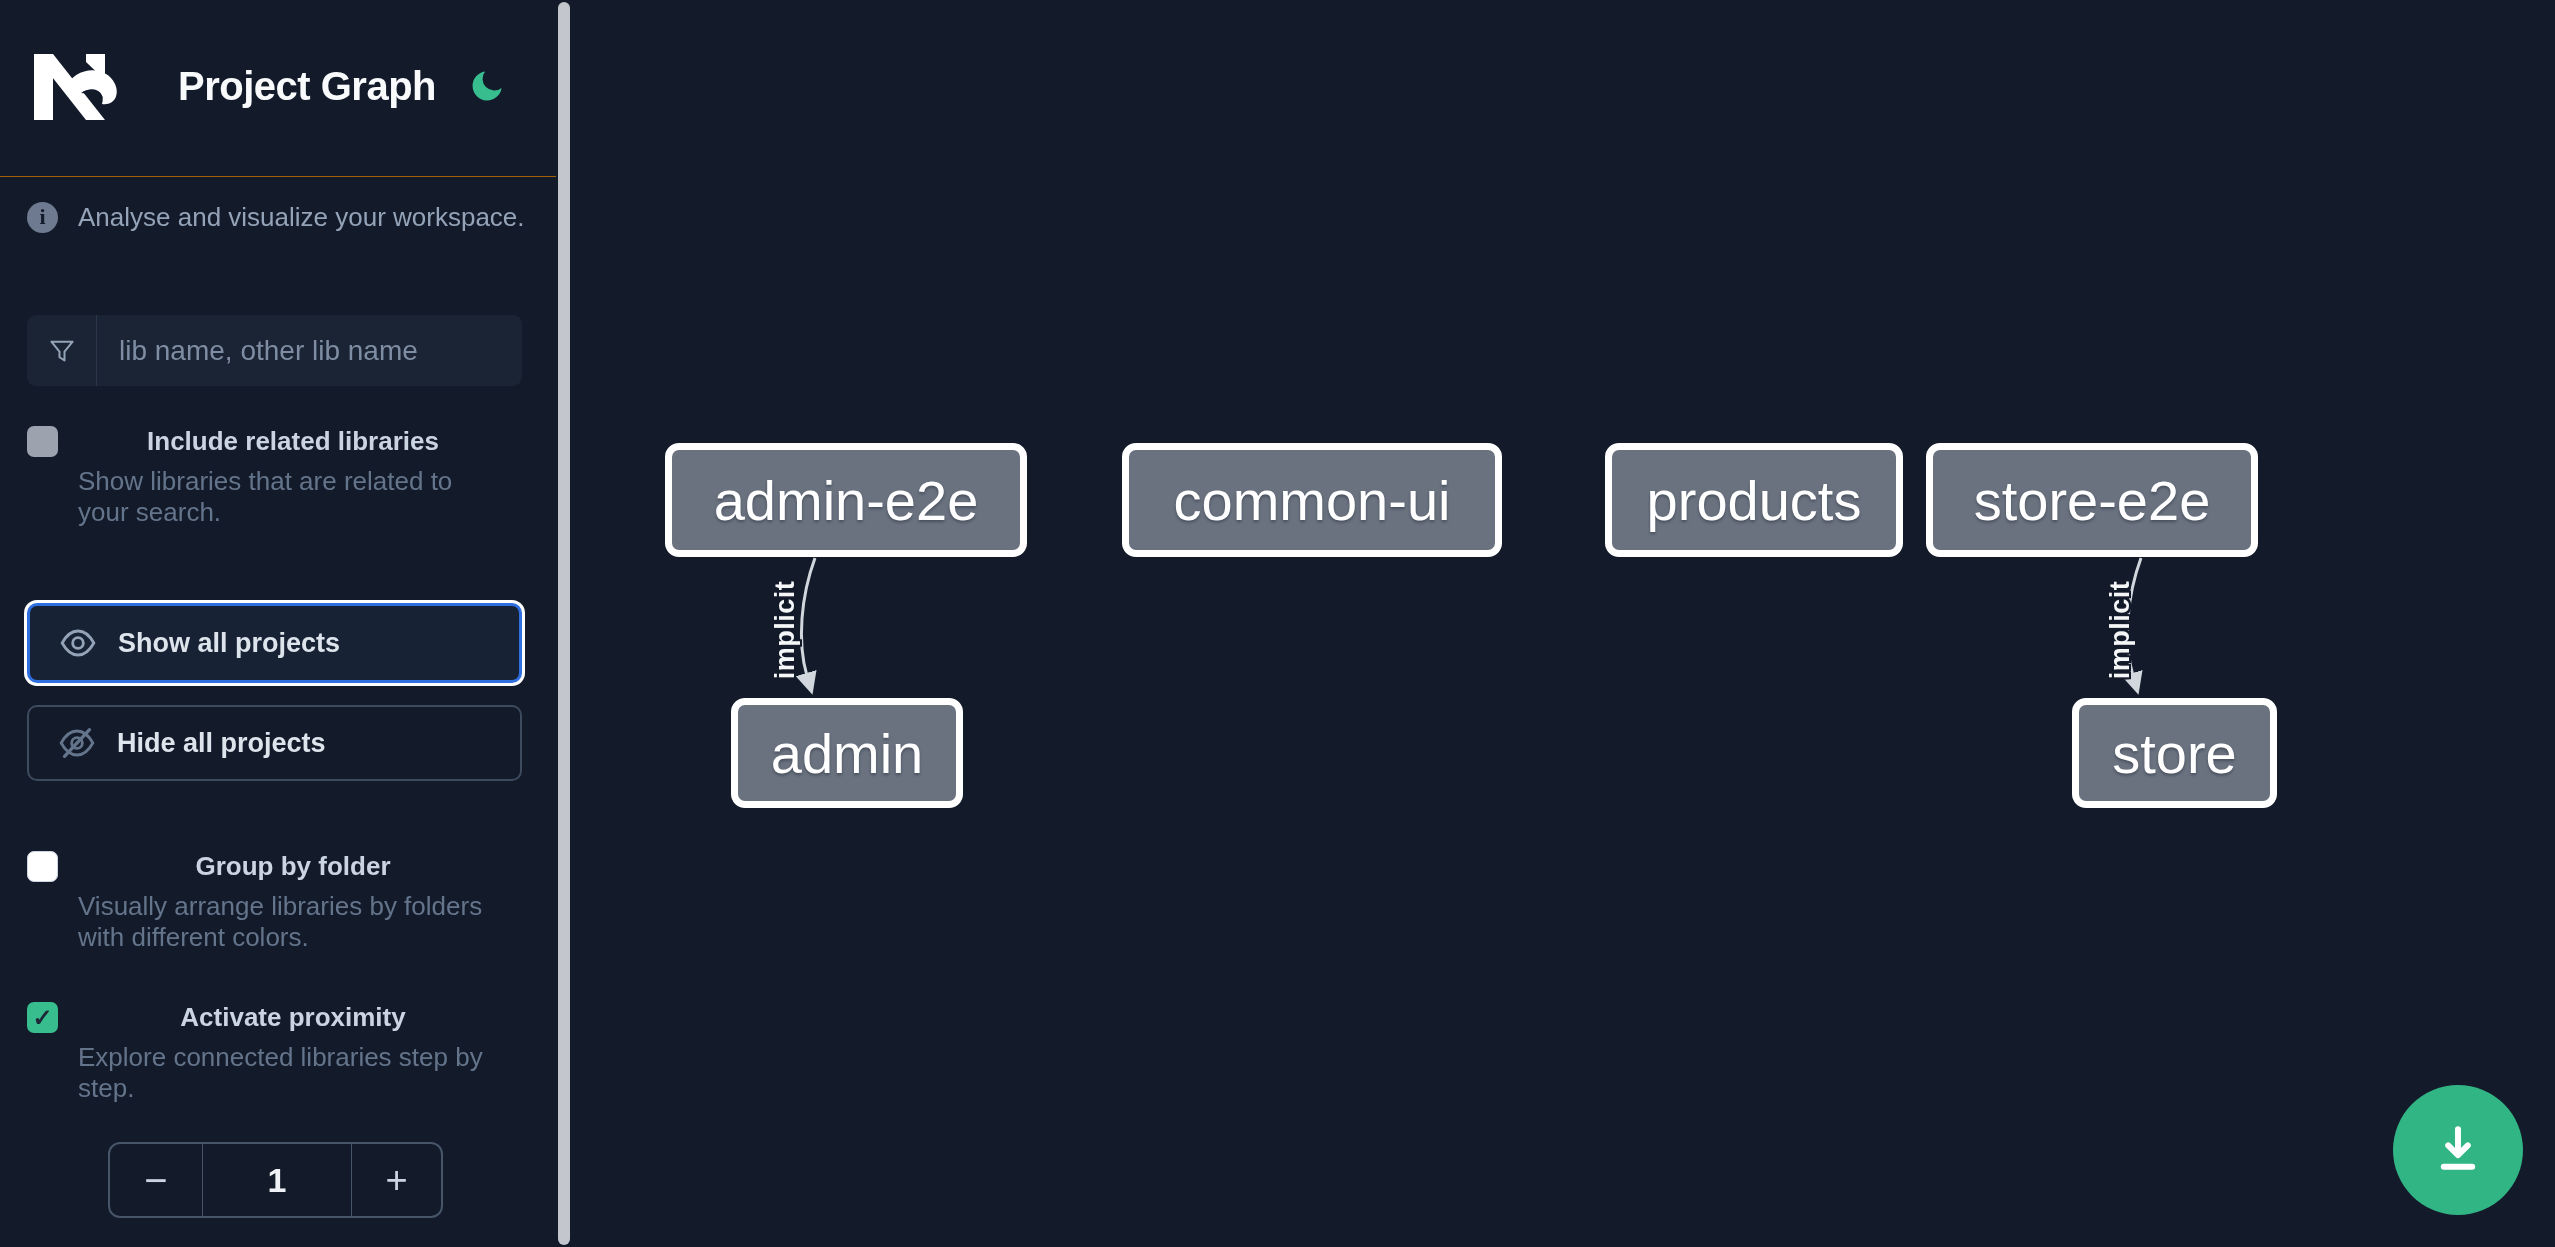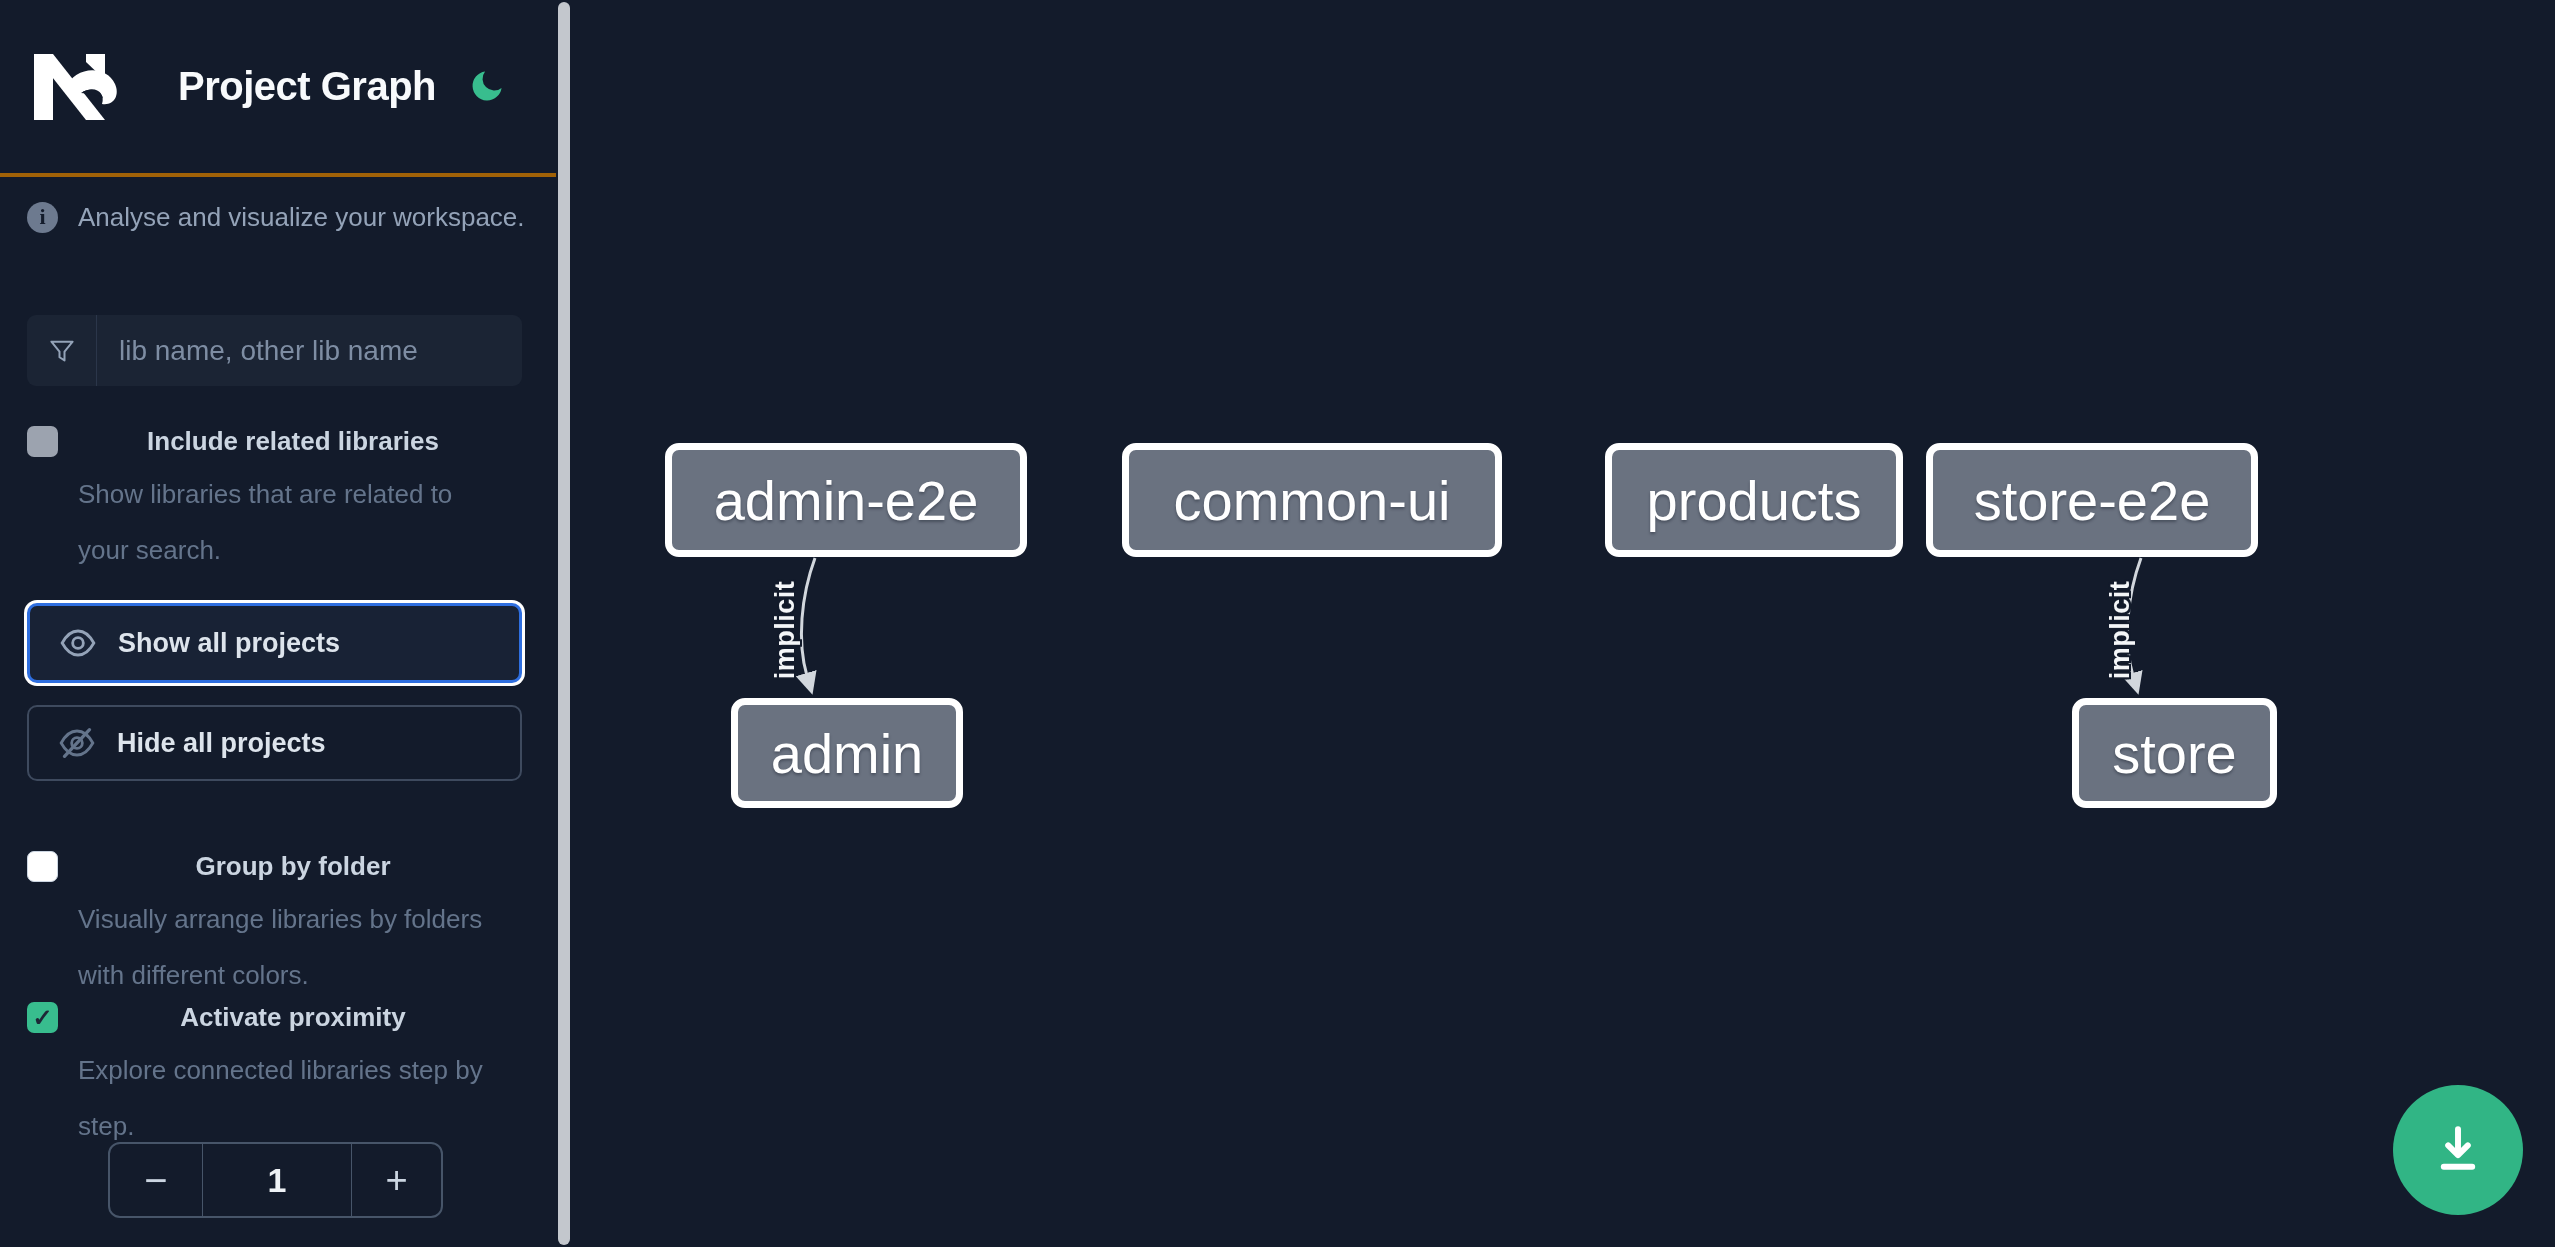--- a/index.html
+++ b/index.html
@@ -5,41 +5,41 @@
   * { margin:0; padding:0; box-sizing:border-box; }
   html,body { background:#0b111f; }
   .app {
     position:relative; width:2555px; height:1247px; overflow:hidden;
     background:#131b2b;
     font-family:"Liberation Sans", sans-serif;
     -webkit-font-smoothing:antialiased;
   }
   
   .sidebar { position:absolute; left:0; top:0; width:556px; height:1247px; background:#131b2b; }
-  .sb-header { position:absolute; left:0; top:0; width:556px; height:177px; border-bottom:4px solid #a16207; }
+  .sb-header { position:absolute; left:0; top:0; width:556px; height:177px; border-bottom:1px solid #a16207; }
   .nx-logo { position:absolute; left:26px; top:46px; width:98px; height:80px; }
   .page-title { position:absolute; left:178px; top:64px; font-size:40px; font-weight:700; color:#f8fafc; letter-spacing:-0.5px; }
   .moon-btn { position:absolute; left:466px; top:66px; width:42px; height:42px; background:none; border:none; cursor:pointer; }
   .info-row { position:absolute; left:27px; top:200px; display:flex; align-items:center; gap:20px; width:500px; }
   .info-badge { width:31px; height:31px; border-radius:50%; background:#6d7a8f; color:#131b2b; font-size:22px; font-weight:700;
     display:flex; align-items:center; justify-content:center; font-family:"Liberation Serif", serif; flex:0 0 31px; }
   .info-text { color:#94a3b8; font-size:26px; line-height:34px; }
   .filter-box { position:absolute; left:27px; top:315px; width:495px; height:71px; background:#1b2434; border-radius:9px; display:flex; align-items:stretch; overflow:hidden; }
   .filter-icon-cell { width:70px; display:flex; align-items:center; justify-content:center; border-right:1px solid #2b364a; flex:0 0 70px; }
   .filter-input { flex:1; background:transparent; border:none; outline:none; color:#e2e8f0; font-size:28px; padding:0 22px; font-family:"Liberation Sans", sans-serif; }
   .filter-input::placeholder { color:#7e8da3; opacity:1; }
   .opt-row { position:absolute; left:27px; display:flex; gap:20px; width:505px; }
   .checkbox { width:31px; height:31px; border-radius:7px; flex:0 0 31px; margin-top:2px;
     display:flex; align-items:center; justify-content:center; font-size:24px; font-weight:700; }
   .checkbox.disabled { background:#9ca3af; }
   .checkbox.unchecked { background:#ffffff; border:1px solid #cbd5e1; }
   .checkbox.checked { background:#38bd8e; color:#1d2736; }
   .checkbox.checked::after { content:"✓"; }
   .opt-label { color:#cbd5e1; font-size:26px; font-weight:600; line-height:34px;text-align:center; }
-  .opt-desc { color:#64748b; font-size:26px; line-height:56px; margin-top:8px; max-width:430px; } 
+  .opt-desc { color:#64748b; font-size:26px; line-height:31px; margin-top:8px; max-width:430px; } 
   .btn { position:absolute; left:27px; width:495px; display:flex; align-items:center; gap:20px; padding:0 28px;
     border-radius:10px; cursor:pointer; font-family:"Liberation Sans", sans-serif; }
   .btn-show { top:603px; height:80px; background:#182235; border:3px solid #2f6fe0; box-shadow:0 0 0 3px #ffffff;gap:20px; }
   .btn-hide { top:705px; height:76px; background:transparent; border:2px solid #3e4a5e; }
   .btn-label { color:#dde4ec; font-size:27px; font-weight:600; }
   .stepper { position:absolute; left:108px; top:1142px; width:335px; height:76px; border:2px solid #475569; border-radius:12px; display:flex; overflow:hidden; }
   .stepper > div, .stepper > button { display:flex; align-items:center; justify-content:center; background:transparent; border:none; cursor:pointer; }
   .step-dec { width:93px; color:#cbd5e1; font-size:40px; border-right:1px solid #475569 !important; }
   .step-val { flex:1; color:#eef2f6; font-size:34px; font-weight:600; }
   .step-inc { width:90px; color:#cbd5e1; font-size:38px; border-left:1px solid #475569 !important; }

